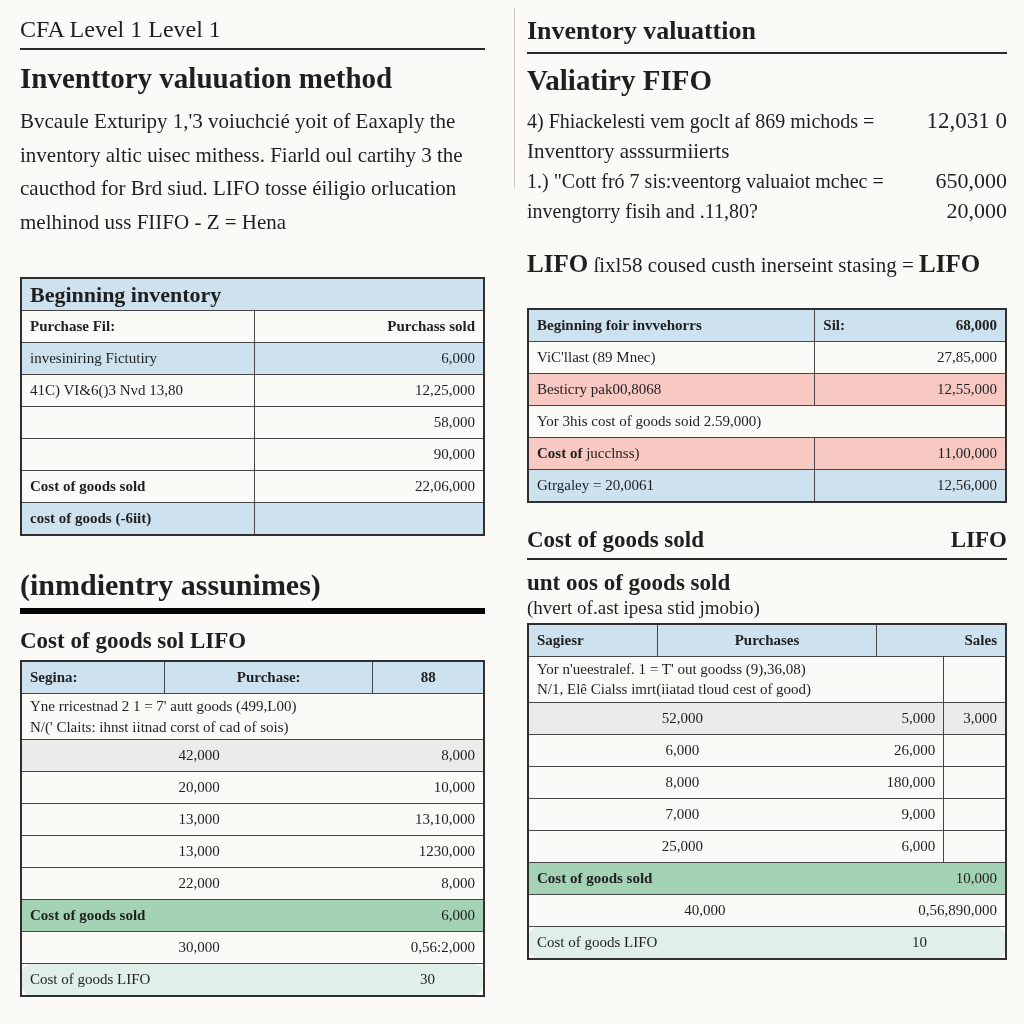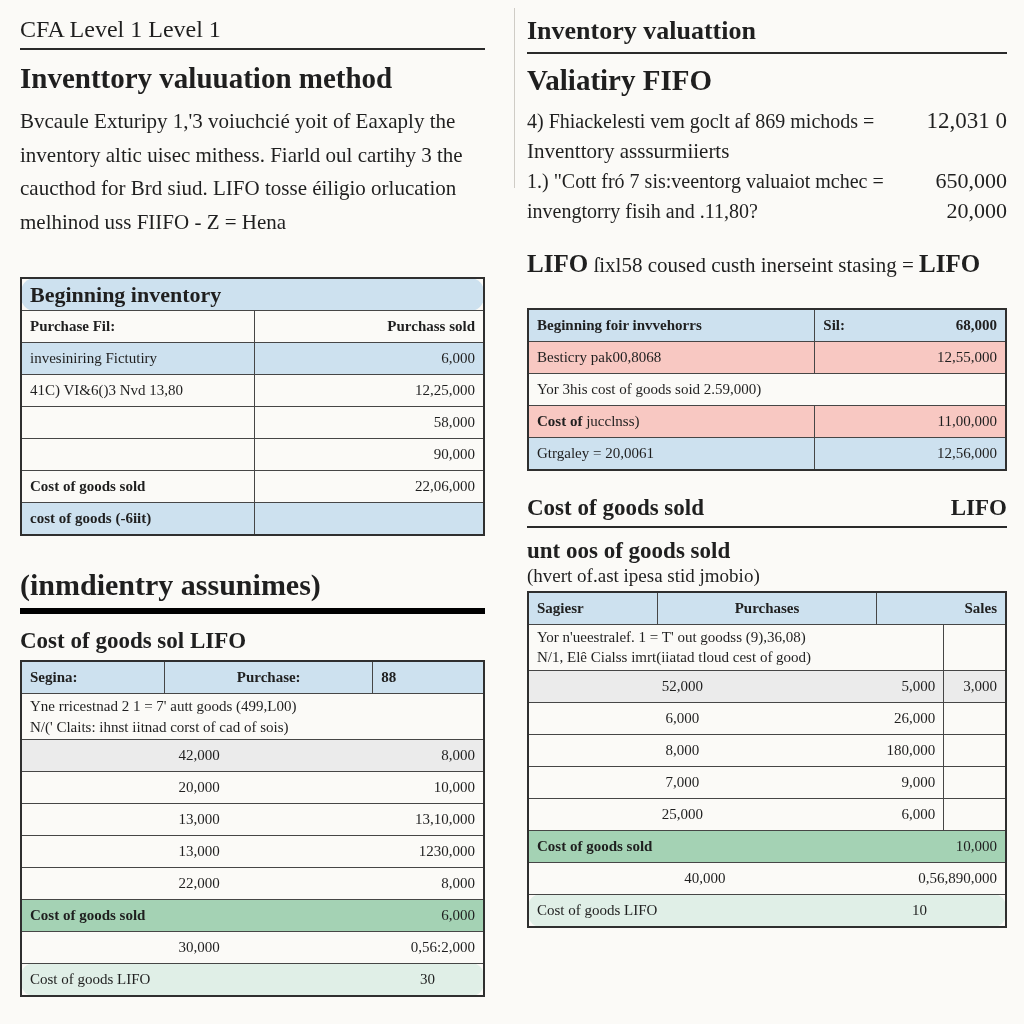--- a/index.html
+++ b/index.html
@@ -42,21 +42,21 @@
     overflow:hidden;white-space:nowrap;text-align:left;font-weight:normal;vertical-align:middle;}
   .t .bold{font-weight:bold;}
   .t .num{text-align:right;}
   .t .blue{background:#cde1ef;}
   .t .pink{background:#f8c8c2;}
   .t .gray{background:#ebebeb;}
   .t .green{background:#a4d2b4;}
   .t .lgreen{background:#e0efe7;border-radius:13px;}
   .t1{margin-top:38px;}
   .rt1{margin-top:30px;}
-  .t th.ttl{font-size:22px;font-weight:bold;border-radius:14px;}
+  .t th.ttl{font-size:22px;font-weight:bold;}
   .note-cell{font-size:19px;line-height:1.35;white-space:normal;height:auto;padding:4px 8px;}
   .split{display:flex;align-items:baseline;width:100%;}
   .split .c{text-align:center;}
   .split .r{flex:1;text-align:right;}
   .w76{width:76%;} .w73{width:73%;}
   .hdr-split{display:flex;justify-content:space-between;align-items:center;}
   .pad-r40{padding-right:40px;} .pad-r70{padding-right:70px;}
 </style>
 </head>
 <body>
@@ -121,21 +121,21 @@
       <table class="t">
         <colgroup>
             <col style="width:31%">
             <col style="width:45%">
             <col style="width:24%">
           </colgroup>
         <tbody>
             <tr>
           <th class="bold blue">Segina:</th>
           <th class="bold blue" style="text-align:center">Purchase:</th>
-          <th class="bold blue" style="">88</th>
+          <th class="bold blue" style="text-align:center">88</th>
         </tr>
         <tr>
           <td class="note-cell" colspan="3">
             <div>Yne rricestnad 2 1 = 7' autt goods (499,L00)</div>
             <div>N/(' Claits: ihnst iitnad corst of cad of sois)</div>
           </td>
         </tr>
         <tr>
           <td class="gray" colspan="3">
             <div class="split">
@@ -233,20 +233,24 @@
             <tr>
           <th class="bold blue">Beginning foir invvehorrs</th>
           <th class="blue">
             <div class="hdr-split">
                   <span class="bold">Sil:</span>
                   <span class="bold">68,000</span>
                 </div>
           </th>
         </tr>
         <tr>
+          <td>ViC'llast (89 Mnec)</td>
+          <td class="num">27,85,000</td>
+        </tr>
+        <tr>
           <td class="pink">Besticry pak00,8068</td>
           <td class="pink num">12,55,000</td>
         </tr>
         <tr>
           <td colspan="2">Yor 3his cost of goods soid 2.59,000)</td>
         </tr>
         <tr>
           <td class="pink"><span class="bold">Cost of</span><span> jucclnss)</span></td>
           <td class="pink num">11,00,000</td>
         </tr>

